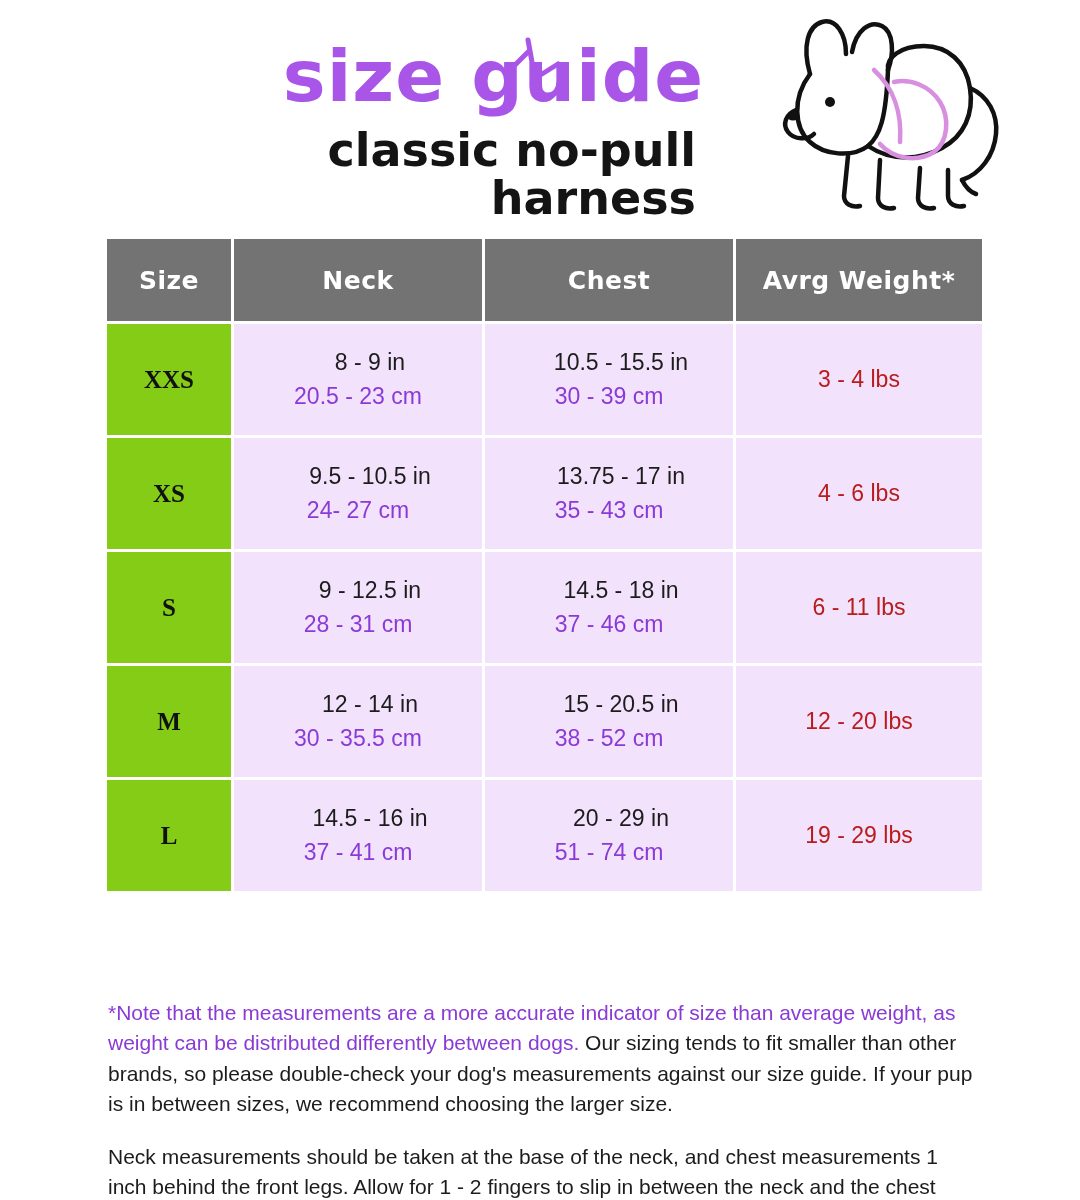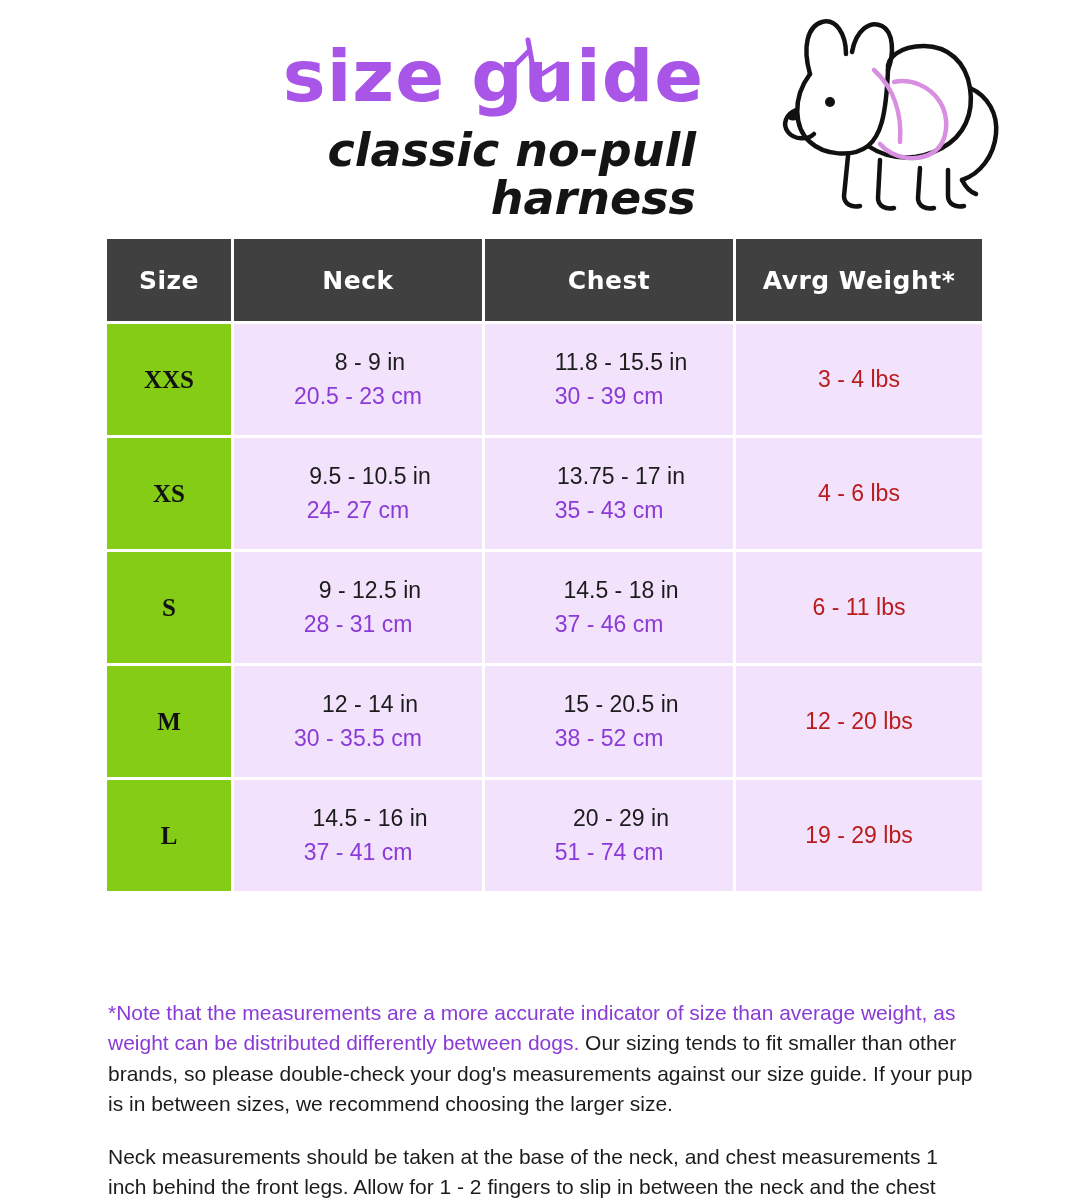--- a/index.html
+++ b/index.html
@@ -35,21 +35,20 @@
     letter-spacing: 1px;
     margin: 0 0 14px 0;
   }
   .subtitle {
     font-family: "DejaVu Sans", sans-serif;
     font-weight: bold;
     font-size: 46px;
     line-height: 1.05;
     color: #141414;
     margin: 8px;
-    font-style: italic;
   }
 
   
   .sparkles {
     position: absolute;
     left: 498px;
     top: 28px;
     width: 70px;
     height: 70px;
   }
@@ -67,21 +66,21 @@
   .table {
     position: absolute;
     left: 104px;
     top: 236px;
     width: 872px;
     border-collapse: separate;
     border-spacing: 3px;
     table-layout: fixed;
   }
   .table th {
-    background: #404040;
+    background: #737373;
     color: #ffffff;
     font-family: "DejaVu Sans", sans-serif;
     font-weight: bold;
     font-size: 25px;
     letter-spacing: 0.5px;
     height: 82px;
     vertical-align: middle;
     text-align: center;
     border: 0;
   }
@@ -206,21 +205,21 @@
       </tr>
     </thead>
     <tbody>
       <tr>
         <td class="size-cell">XXS</td>
         <td>
           <div class="val-in">8 - 9 in</div>
           <div class="val-cm">20.5 - 23 cm</div>
         </td>
         <td>
-          <div class="val-in">11.8 - 15.5 in</div>
+          <div class="val-in">10.5 - 15.5 in</div>
           <div class="val-cm">30 - 39 cm</div>
         </td>
         <td>
           <div class="val-weight">3 - 4 lbs</div>
         </td>
       </tr>
       <tr>
         <td class="size-cell">XS</td>
         <td>
           <div class="val-in">9.5 - 10.5 in</div>

